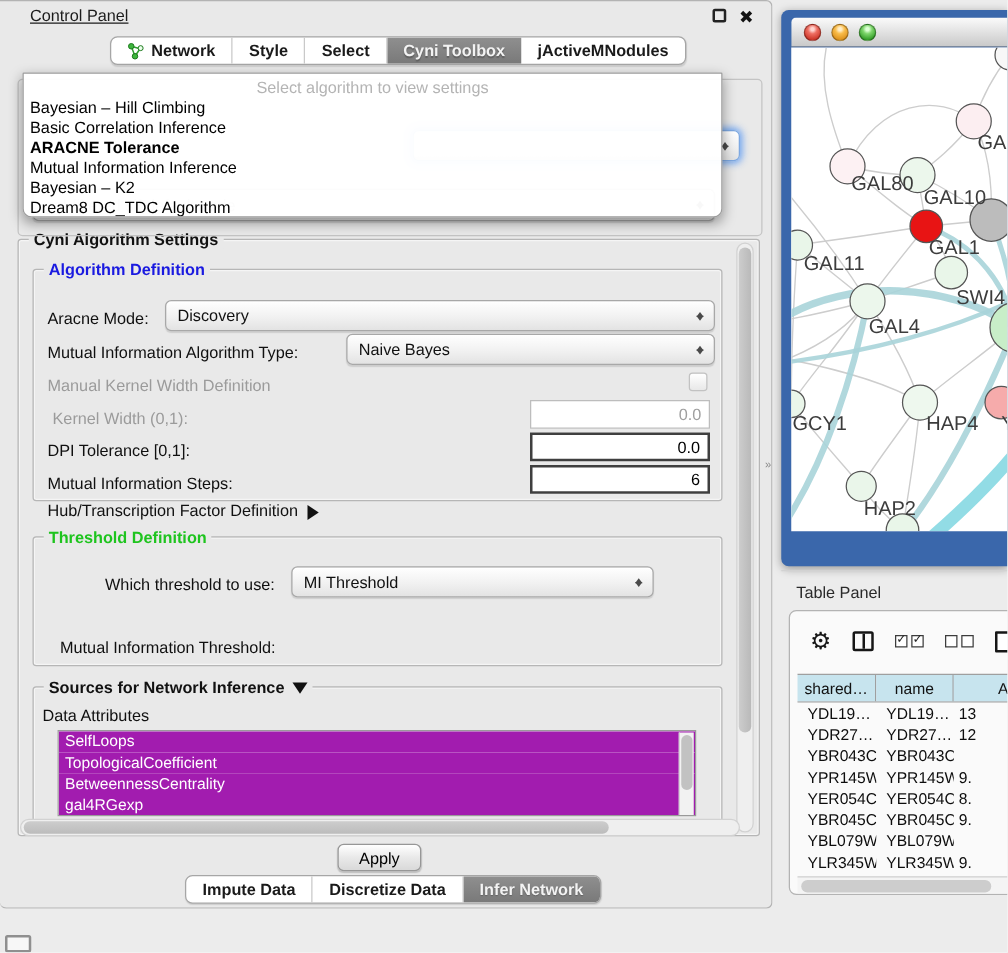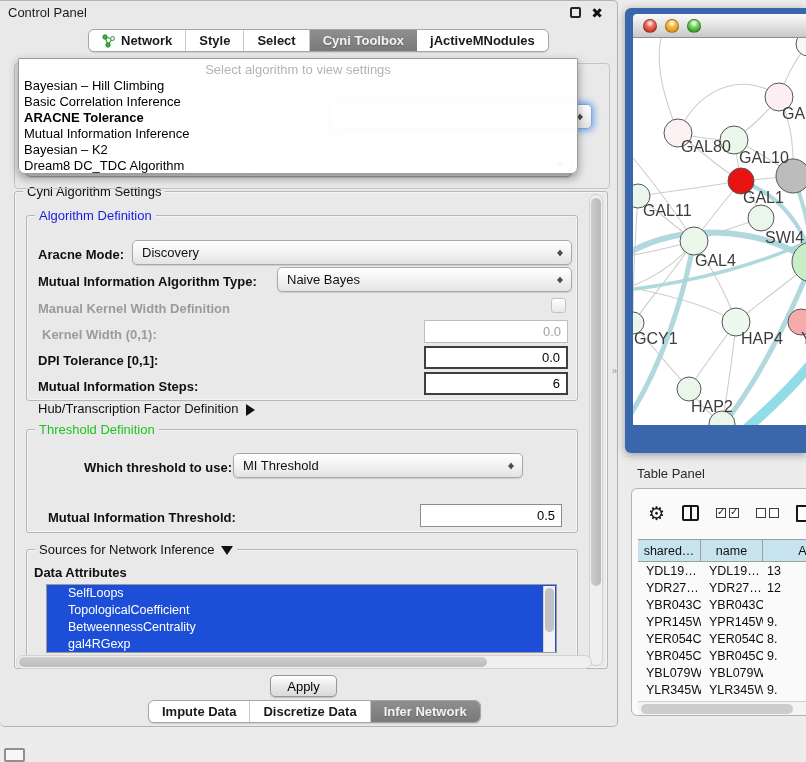--- a/index.html
+++ b/index.html
@@ -4,21 +4,21 @@
 <style>
   * { margin:0; padding:0; box-sizing:border-box; }
   html,body { font-family:"Liberation Sans","DejaVu Sans",sans-serif; }
   #stage { position:relative; width:806px; height:762px; background:#ececec; overflow:hidden; font-size:13px; color:#111; }
   .abs { position:absolute; }
 
   
   #cpanel { left:0; top:8; width:618px; height:727px; background:#e9e9e9;
             border:1px solid #b3b3b3; border-left:none; border-radius:0 5px 5px 5px; }
   #cpanel-titlebar { left:0; top:0; width:100%; height:23px; }
-  #cpanel-title { left:8px; top:4px; font-size:13px; color:#1c1c1c; }
+  #cpanel-title { left:24px; top:4px; font-size:13px; color:#1c1c1c;text-decoration:underline; }
   .win-ico { top:5px; font-size:13px; color:#222; cursor:pointer; }
   #float-ico { right:36px; top:6px; width:11px; height:11px; border:2px solid #222; border-radius:2px; }
   #close-ico { right:14px; top:4px; font-weight:bold; font-size:14px; color:#111; }
 
   
   .segbar { height:23px; background:#ffffff; border:1px solid #a6a6a6; border-radius:6px;
             display:flex; align-items:stretch; overflow:hidden; box-shadow:0 1px 1px rgba(0,0,0,.12); }
   .seg { display:flex; align-items:center; justify-content:center; padding:0 13px;
          font-size:13px; font-weight:bold; color:#1a1a1a; border-right:1px solid #c9c9c9; cursor:pointer; white-space:nowrap; }
   .seg:last-child { border-right:none; }
@@ -42,42 +42,42 @@
            display:flex; align-items:center; padding-left:9px; font-size:13px; color:#111; cursor:pointer; }
   .arrows { position:absolute; right:6px; top:50%; width:9px; height:13px; transform:translateY(-50%); }
   .arrows:before { content:""; position:absolute; top:0; left:1px; border:3.5px solid transparent; border-bottom:4.5px solid #4a4a4a; }
   .arrows:after  { content:""; position:absolute; bottom:0; left:1px; border:3.5px solid transparent; border-top:4.5px solid #4a4a4a; }
   #focus-combo { left:330px; top:103px; width:262px; height:25px; z-index:2;
                  border-color:#7ea9e2; box-shadow:0 0 6px 2px rgba(96,156,242,.85), inset 0 1px 0 #fff; }
   #hidden-combo { left:26px; top:150px; width:546px; height:26px; z-index:2; color:#9e9e9e; }
 
   
   .group { border:1px solid #b6b6b6; border-radius:3px; box-shadow:inset 0 0 0 1px rgba(255,255,255,.55); }
-  .gtitle { position:absolute; top:-8px; left:8px; background:#e9e9e9; padding:0 4px; font-size:13px; line-height:15px; white-space:nowrap; }
+  .gtitle { position:absolute; top:-8px; left:8px; background:#e9e9e9; padding:0 4px; font-size:13px; line-height:15px; white-space:nowrap;font-weight:bold; }
   .gtitle.blue { color:#1a1ae0; }
   .gtitle.green { color:#1ec41e; }
 
-  .lbl { position:absolute; font-size:13px; font-weight:bold; color:#101010; white-space:nowrap; }
+  .lbl { position:absolute; font-size:13px; font-weight:normal; color:#101010; white-space:nowrap; }
   .lbl.dis { color:#9b9b9b; }
 
   .field { position:absolute; background:#fff; font-size:13px;
            display:flex; align-items:center; justify-content:flex-end; padding:0 6px; color:#000; }
   .field.dim { border:1px solid #bdbdbd; color:#9f9f9f; }
   .field.strong { border:2px solid #3f3f3f; }
   .field.mid { border:1px solid #8d8d8d; }
 
   .checkbox { position:absolute; width:15px; height:15px; border:1px solid #c2c2c2; border-radius:3px;
               background:linear-gradient(#ffffff,#e8e8e8); }
 
   .tri-right { display:inline-block; width:0; height:0; border:6px solid transparent; border-left:9px solid #111; margin-left:8px; vertical-align:-3px; }
   .tri-down  { display:inline-block; width:0; height:0; border:6px solid transparent; border-top:9px solid #111; margin-left:6px; vertical-align:-7px; }
 
   
   #attr-list { left:46px; top:583px; width:511px; height:69px; background:#fff; border:1px solid #9a9a9a; overflow:hidden; }
-  .attr-item { height:17px; line-height:17px; padding-left:21px; background:#1d4ed8; color:#fff; font-size:12.5px; cursor:pointer; }
+  .attr-item { height:17px; line-height:17px; padding-left:5px; background:#a21caf; color:#fff; font-size:12.5px; cursor:pointer; }
   #attr-vsb { position:absolute; right:1px; top:1px; width:12px; height:66px; background:#f2f2f2; border-left:1px solid #d5d5d5; }
   #attr-vsb .thumb { position:absolute; left:1px; top:2px; width:9px; height:44px; background:#c2c2c2; border-radius:5px; }
 
   
   .sbar-v { background:#efefef; border:1px solid #d2d2d2; border-radius:7px; }
   .sbar-v .thumb { position:absolute; left:1px; width:10px; background:linear-gradient(90deg,#cdcdcd,#b9b9b9); border-radius:6px; }
   .sbar-h { background:#efefef; border:1px solid #d2d2d2; border-radius:7px; }
   .sbar-h .thumb { position:absolute; top:1px; height:10px; background:linear-gradient(#cdcdcd,#bcbcbc); border-radius:6px; }
 
   .button { border:1px solid #979797; border-radius:5px; background:linear-gradient(#ffffff,#e9e9e9 50%,#d9d9d9);
@@ -218,21 +218,20 @@
 
     <div class="abs group" style="left:26px; top:428px; width:552px; height:104px;">
       <span class="gtitle green">Threshold Definition</span>
     </div>
     <div class="lbl" style="left:84px; top:459px;">Which threshold to use:</div>
     <div class="abs combo" style="left:233px; top:452px; width:290px; height:25px;">
       <span>MI Threshold</span>
       <span class="arrows"></span>
     </div>
     <div class="lbl" style="left:48px; top:509px;">Mutual Information Threshold:</div>
-    <div class="field mid" style="left:420px; top:503px; width:142px; height:23px;">0.5</div>
 
     <div class="abs group" style="left:26px; top:548px; width:552px; height:112px;">
       <span class="gtitle"><span>Sources for Network Inference</span><span class="tri-down"></span></span>
     </div>
     <div class="lbl" style="left:34px; top:564px;">Data Attributes</div>
     <div class="abs" id="attr-list">
       <div id="attr-items">
           <div class="attr-item">SelfLoops</div>
           <div class="attr-item">TopologicalCoefficient</div>
           <div class="attr-item">BetweennessCentrality</div>

